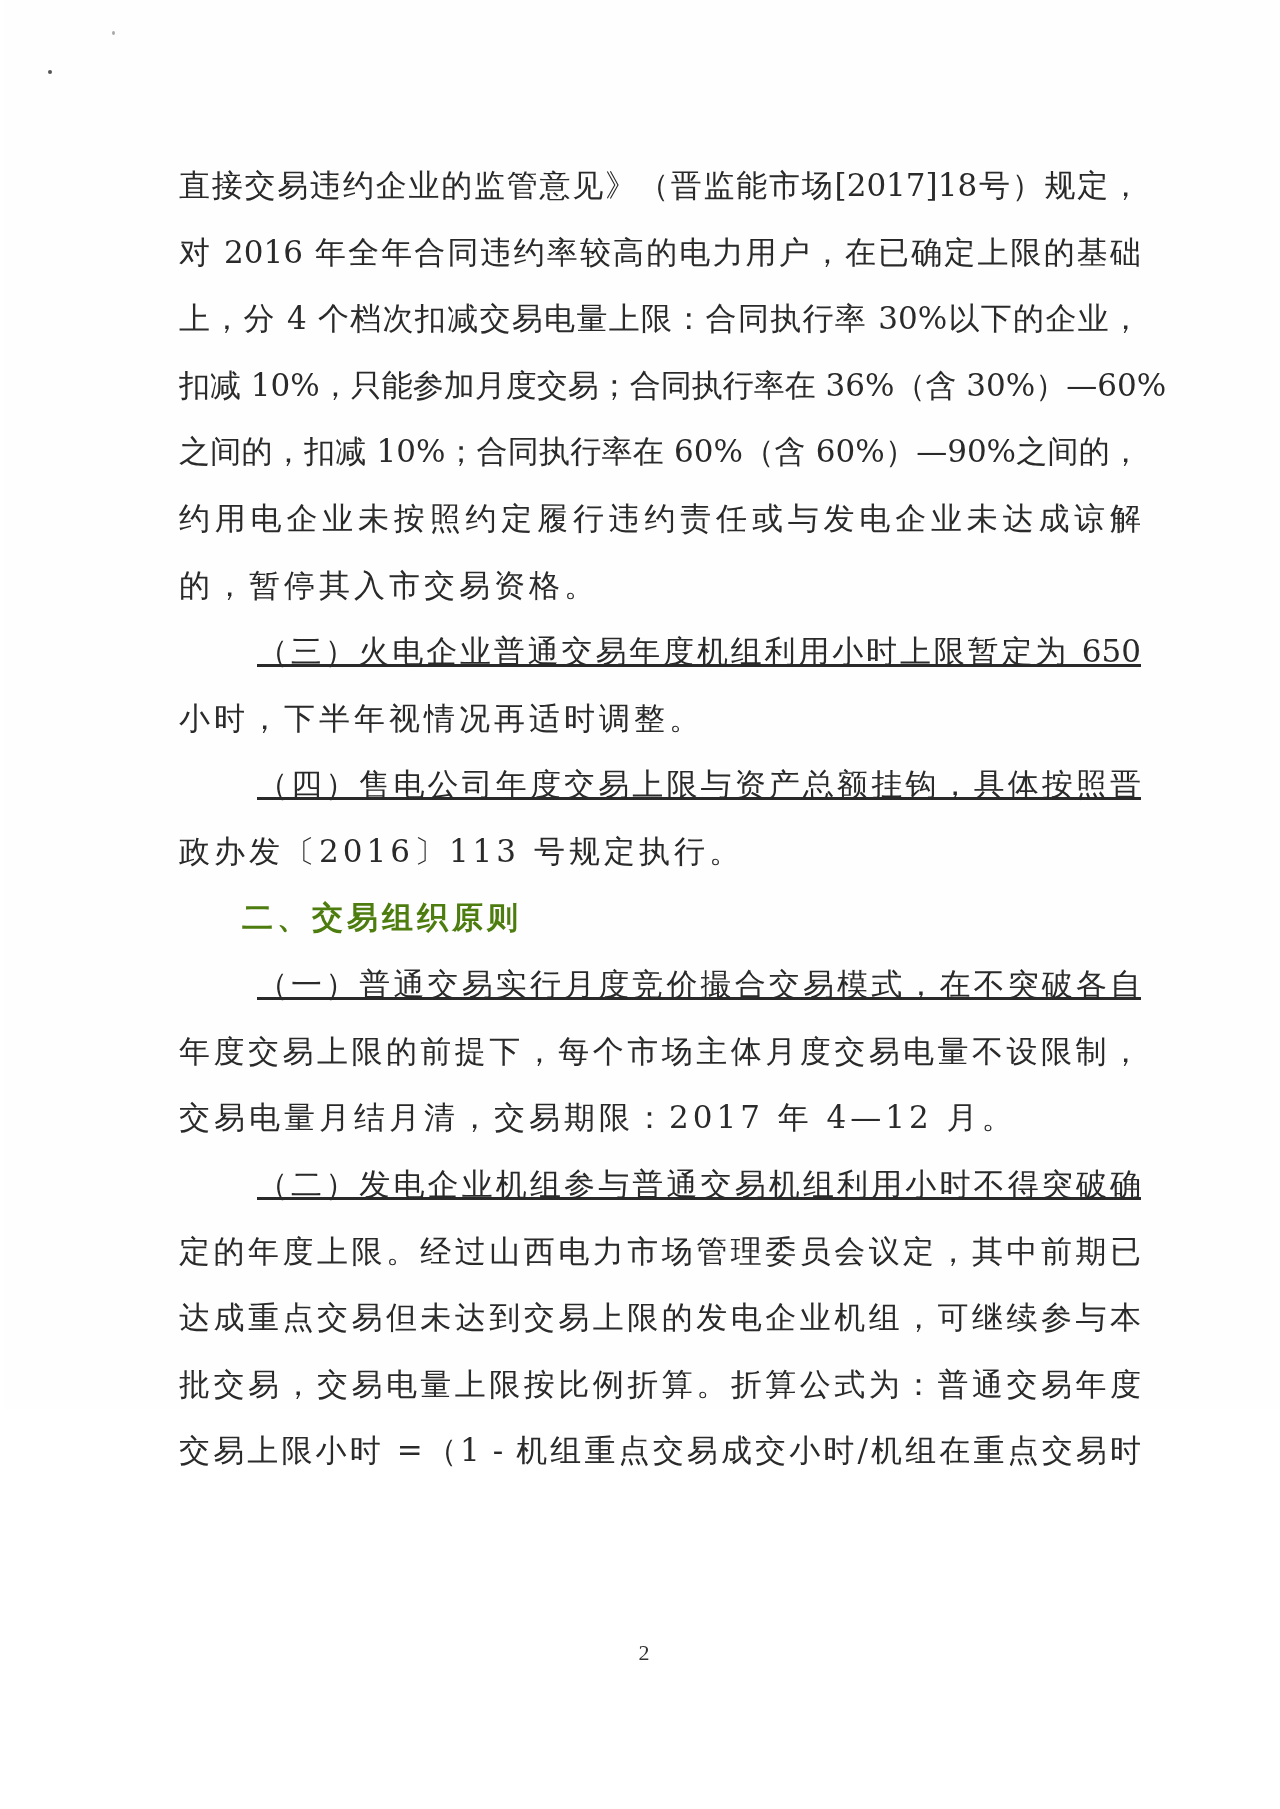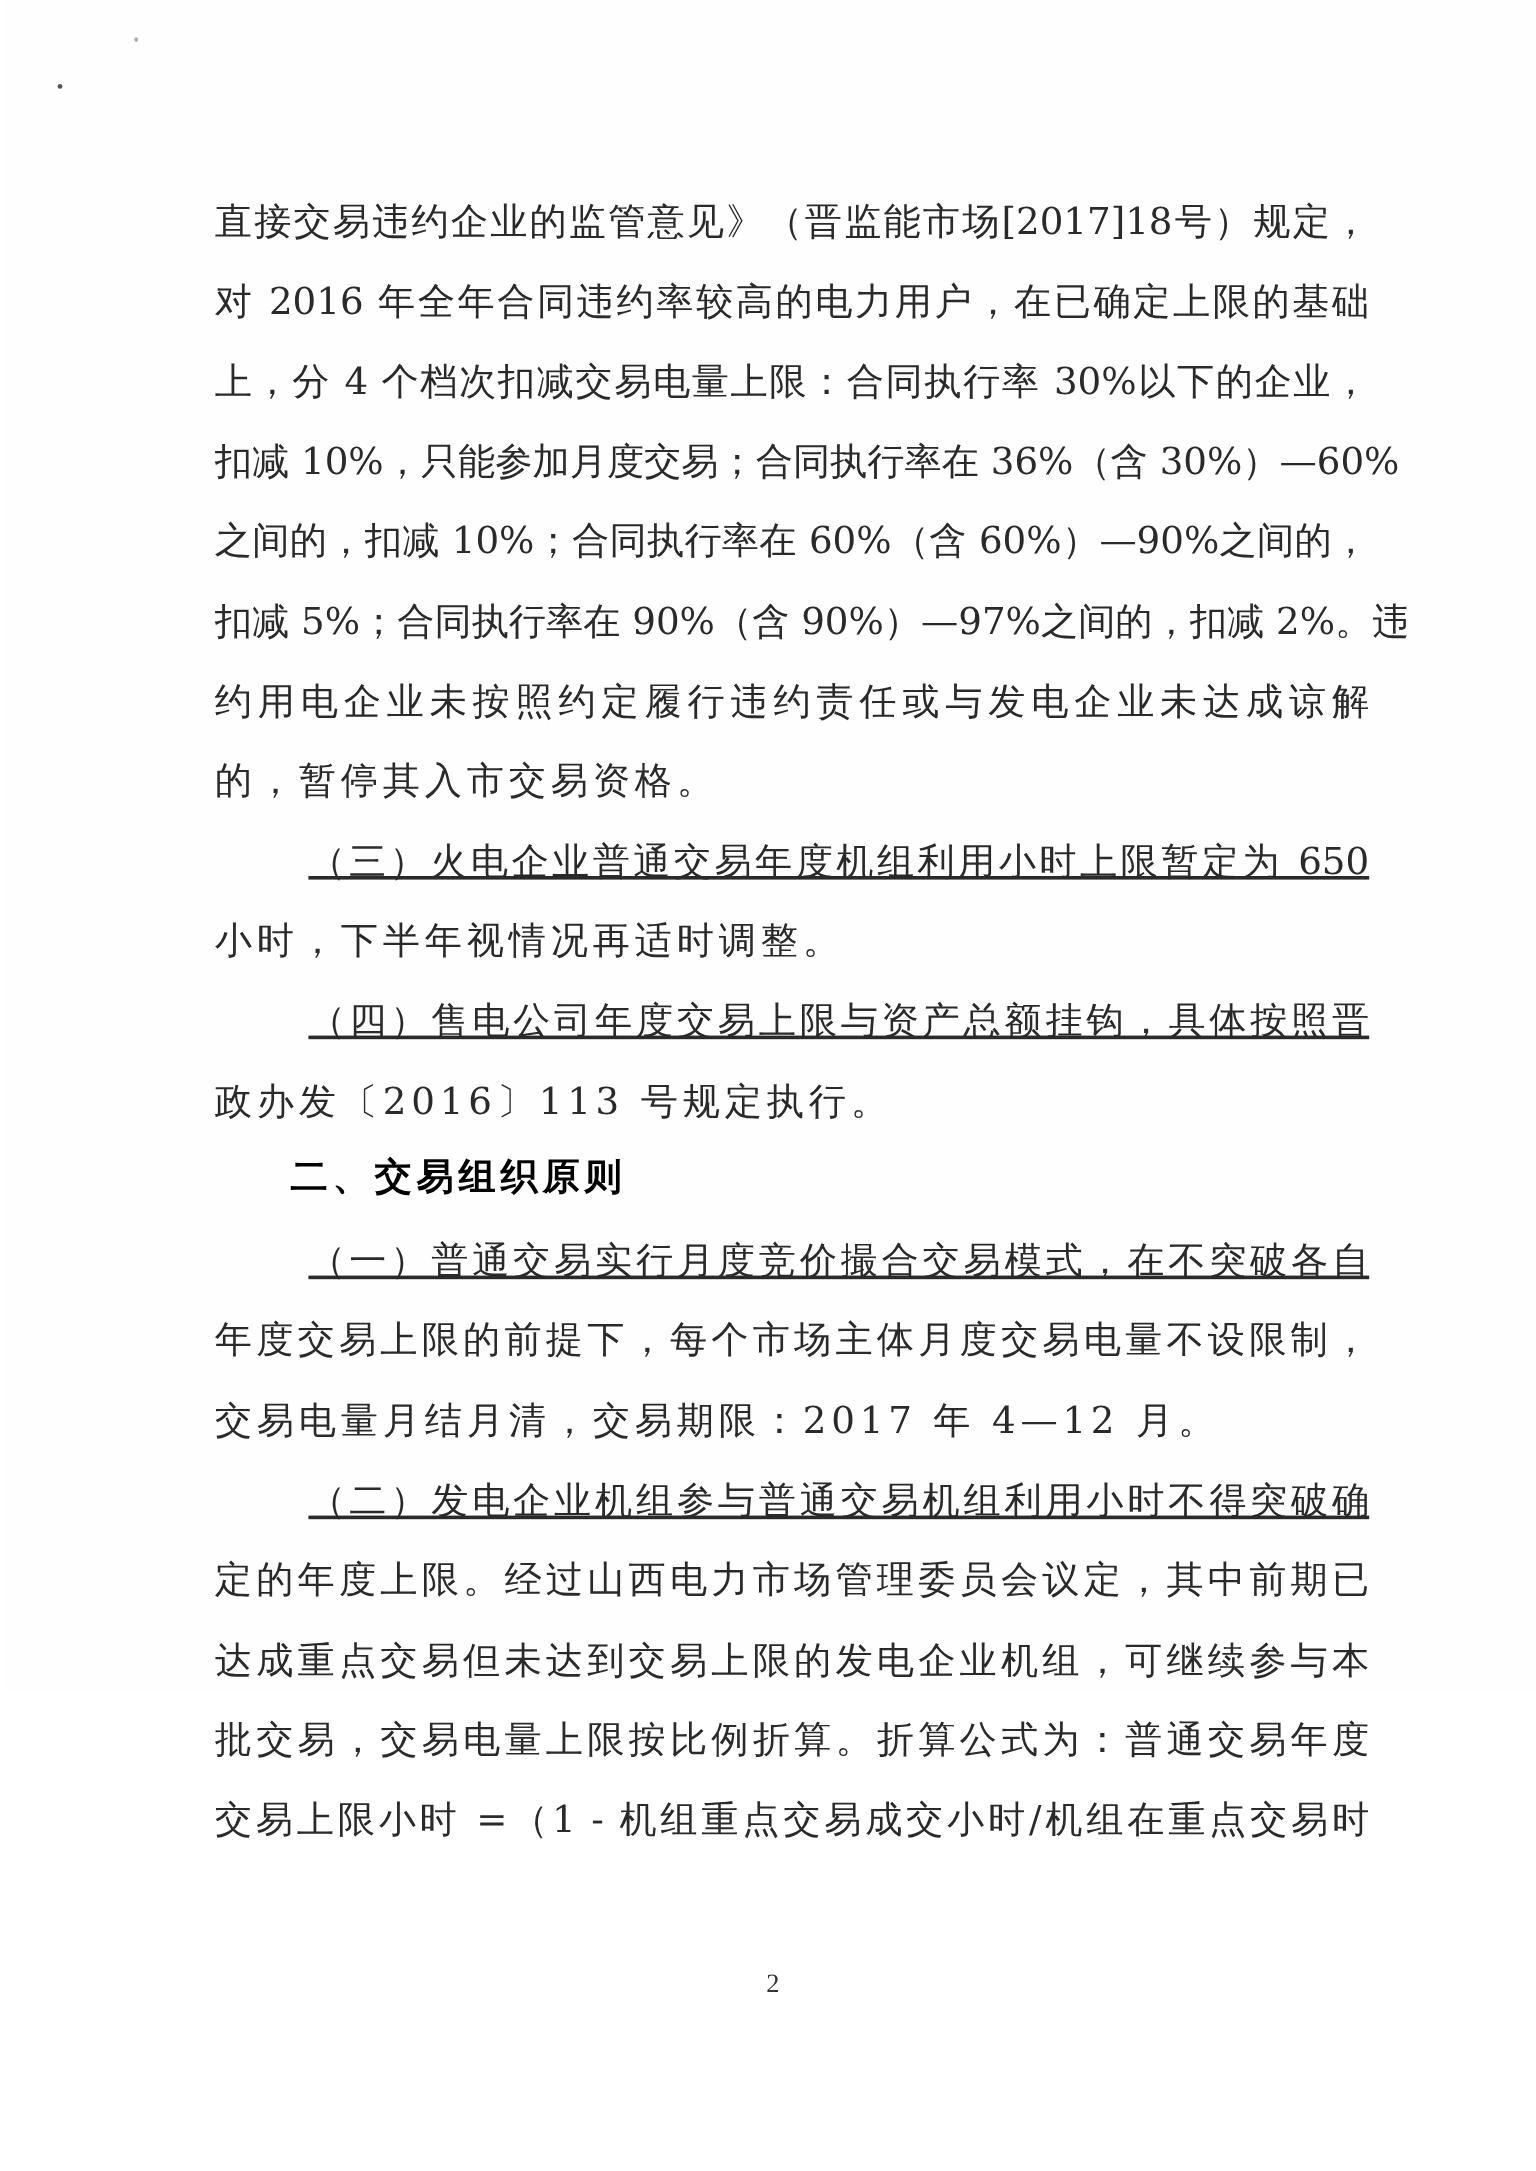--- a/index.html
+++ b/index.html
@@ -48,25 +48,25 @@
     .line.last {
       text-align-last: left;
       letter-spacing: 4px;
     }
     .line.indent {
       padding-left: 78px;
       text-decoration: underline;
     }
     .line.heading {
       padding-left: 63px;
-      font-family: Liberation Mono, monospace;
+      font-family: Liberation Serif, serif;
       font-weight: bold;
       text-align-last: left;
       letter-spacing: 4px;
-      color: #000000;
+      color: #4d7c0f;
     }
     .page-number {
       position: absolute;
       left: 0;
       width: 1280px;
       top: 1640px;
       text-align: center;
       font-size: 22px;
       font-family: "Liberation Serif", "DejaVu Serif", serif;
       color: #333;
@@ -78,21 +78,20 @@
 <div class="page">
   <span class="speck a"></span>
   <span class="speck b"></span>
 
   <div class="body-text">
     <div class="line">直接交易违约企业的监管意见》（晋监能市场[2017]18号）规定，</div>
     <div class="line">对 2016 年全年合同违约率较高的电力用户，在已确定上限的基础</div>
     <div class="line">上，分 4 个档次扣减交易电量上限：合同执行率 30%以下的企业，</div>
     <div class="line">扣减 10%，只能参加月度交易；合同执行率在 36%（含 30%）—60%</div>
     <div class="line">之间的，扣减 10%；合同执行率在 60%（含 60%）—90%之间的，</div>
-    <div class="line">扣减 5%；合同执行率在 90%（含 90%）—97%之间的，扣减 2%。违</div>
     <div class="line">约用电企业未按照约定履行违约责任或与发电企业未达成谅解</div>
     <div class="line last">的，暂停其入市交易资格。</div>
 
     <div class="line indent">（三）火电企业普通交易年度机组利用小时上限暂定为 650</div>
     <div class="line last">小时，下半年视情况再适时调整。</div>
 
     <div class="line indent">（四）售电公司年度交易上限与资产总额挂钩，具体按照晋</div>
     <div class="line last">政办发〔2016〕113 号规定执行。</div>
 
     <div class="line heading">二、交易组织原则</div>

